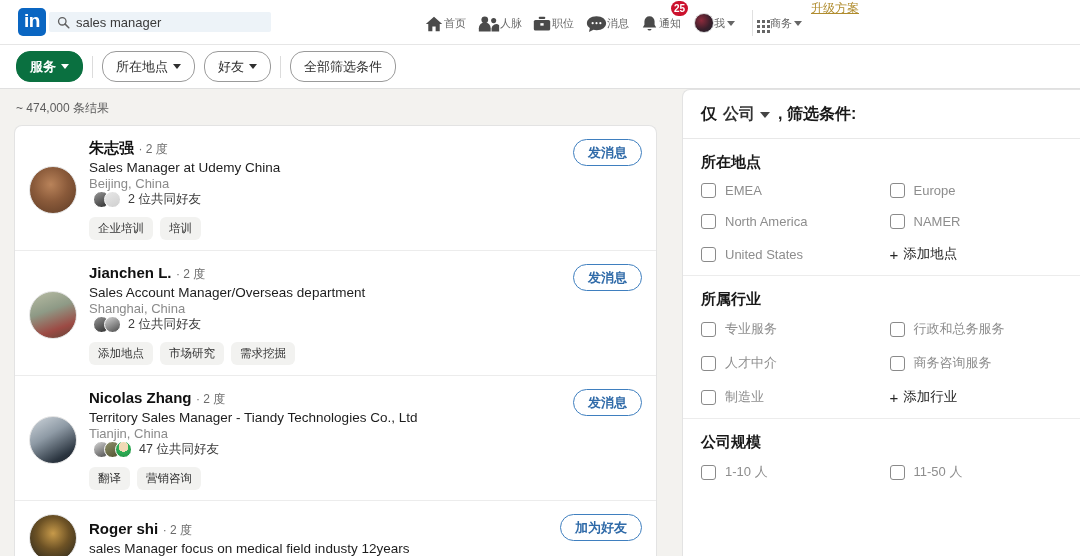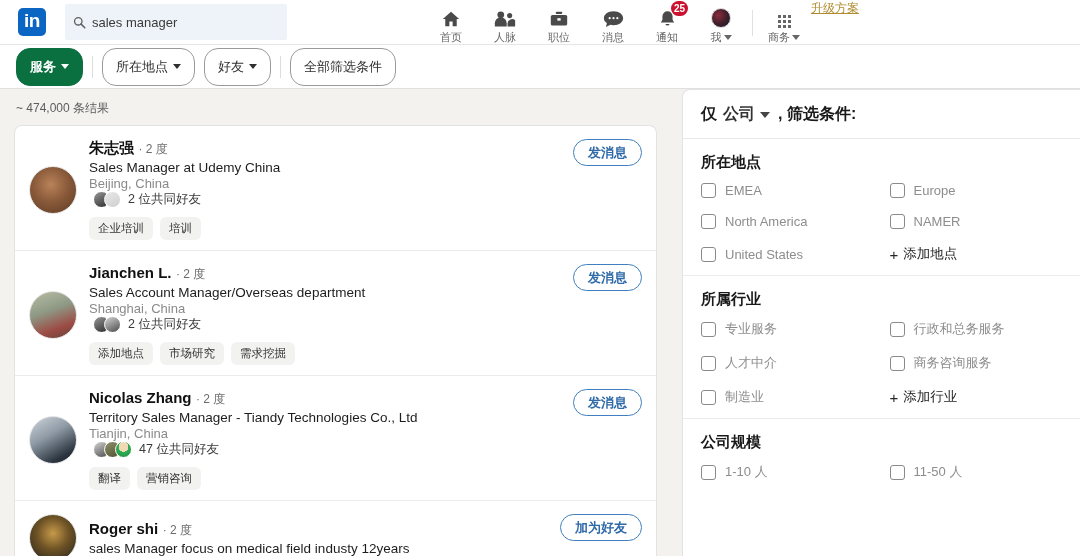--- a/index.html
+++ b/index.html
@@ -27,22 +27,22 @@
     margin-left: 18px;
     color: #fff;
     font-weight: bold;
     font-size: 19px;
     line-height: 26px;
     text-align: center;
     letter-spacing: -0.5px;
     font-family: "Liberation Sans", sans-serif;
   }
   .searchbox {
-    margin-left: 19px;
-    width: 222px; height: 36px;
+    margin-left: 3px;
+    width: 222px; height: 20px;
     background: #edf3f8;
     border-radius: 2px;
     display: flex;
     align-items: center;
     padding: 0 8px;
   }
   .searchbox .s-icon { flex: 0 0 auto; display:flex; align-items:center; margin-right: 6px; }
   .searchbox input {
     border: none; outline: none; background: transparent;
     font-size: 13px; color: #3a3a3a; width: 100%;
@@ -53,23 +53,23 @@
     position: absolute;
     left: 424px; top: 0;
     display: flex;
     align-items: flex-start;
     height: 45px;
   }
   .navitem {
     width: 54px;
     height: 45px;
     display: flex;
-    flex-direction: column;
-    align-items: center;
-    justify-content: flex-end;
+    flex-direction: row;
+    align-items: center;
+    justify-content: flex-start;
     position: relative;
     cursor: pointer;
   }
   .navitem .nav-ico { height: 21px; display: flex; align-items: flex-end; justify-content: center; }
   .navitem .nav-lbl {
     font-size: 11px; color: #666666; margin-top: 2px;
     white-space: nowrap;
   }
   .badge {
     position: absolute;
@@ -114,21 +114,21 @@
   .filterbar {
     height: 44px;
     background: #fff;
     display: flex;
     align-items: center;
     padding-left: 16px;
     gap: 9px;
     border-bottom: 1px solid #e0e0e0;
   }
   .pill {
-    height: 38px;
+    height: 31px;
     border-radius: 14px;
     border: 1px solid #9a9a9a;
     background: #fff;
     color: #2f2f2f;
     font-size: 13px;
     display: flex;
     align-items: center;
     gap: 5px;
     padding: 0 13px;
     cursor: pointer;

